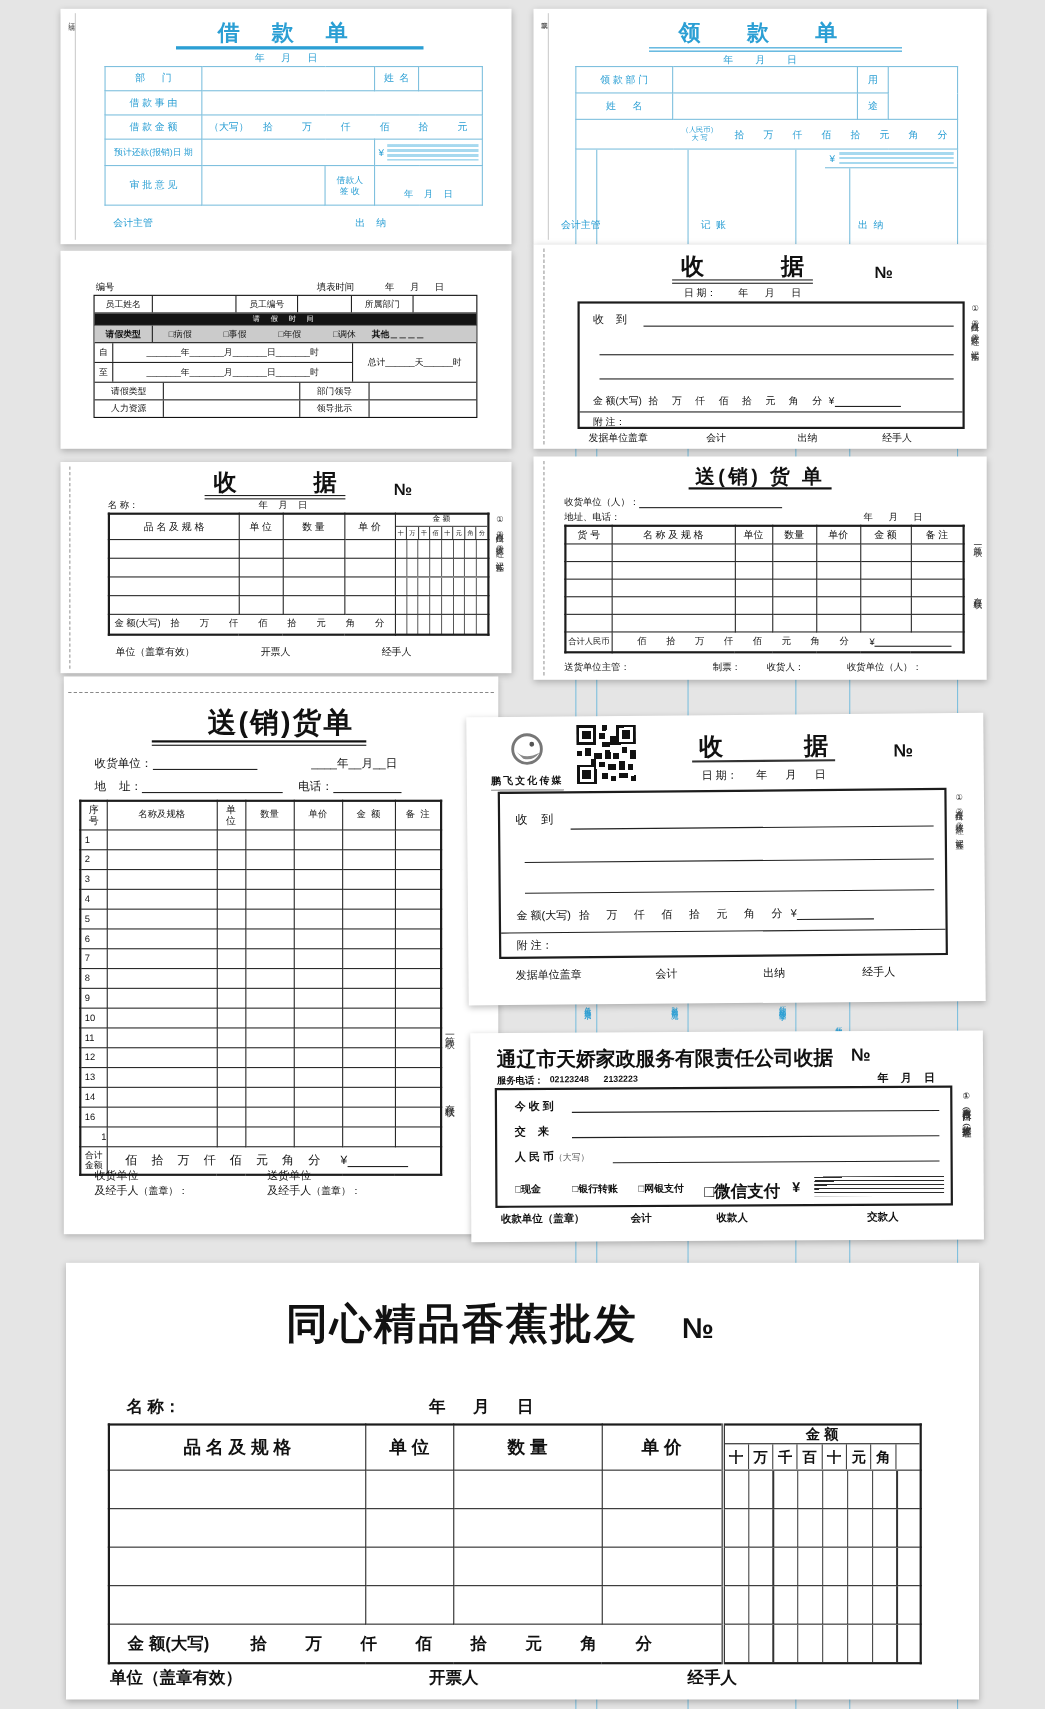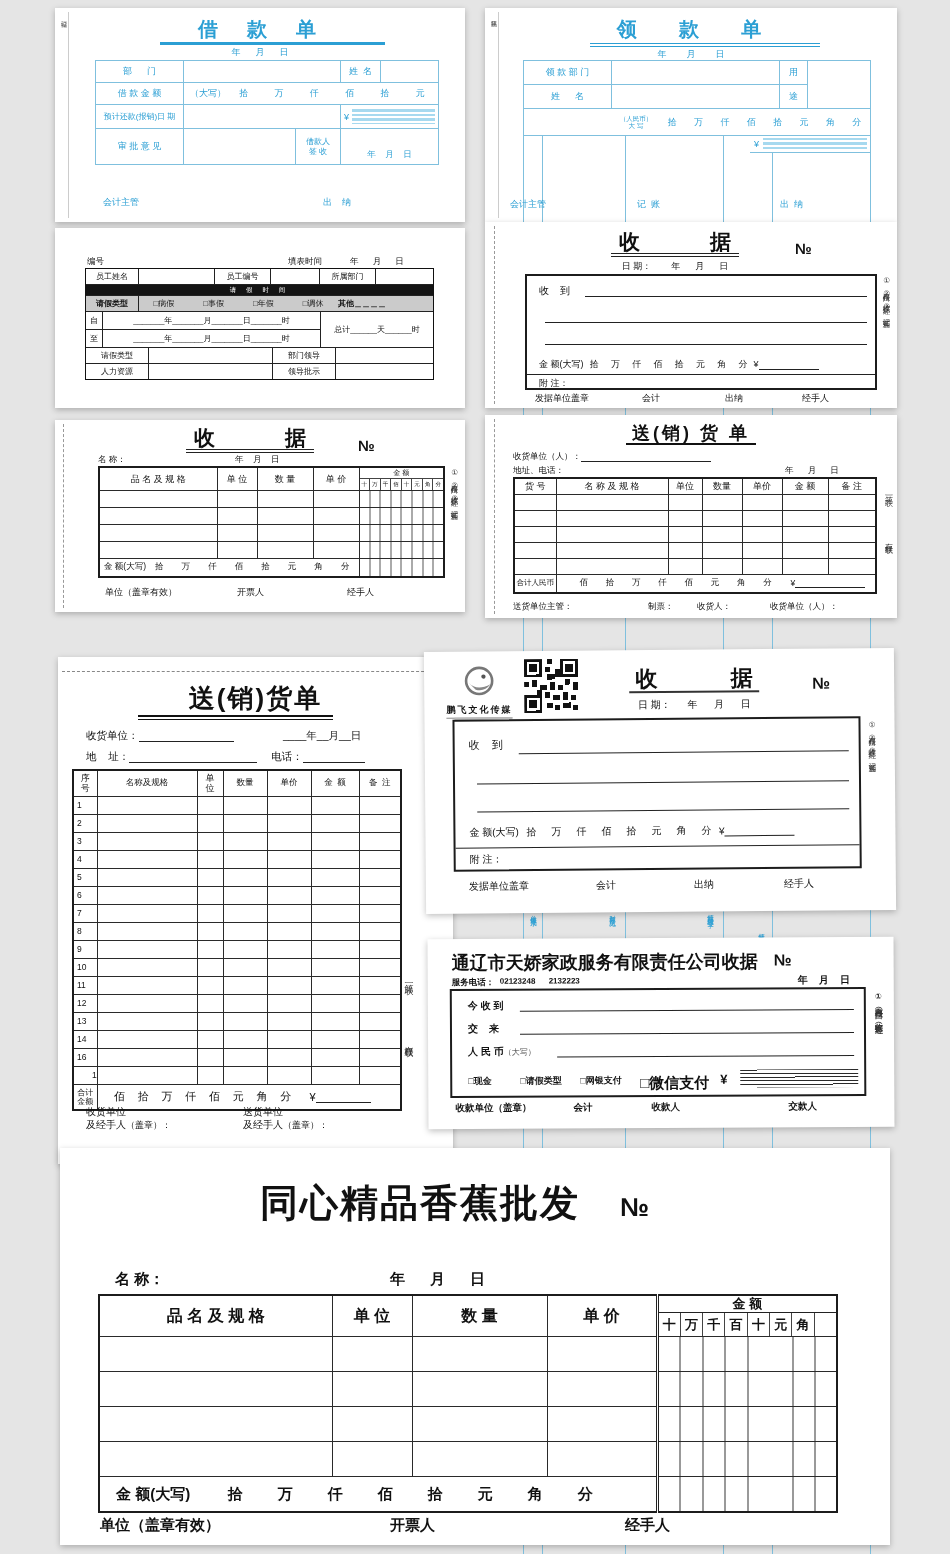--- a/index.html
+++ b/index.html
@@ -63,20 +63,24 @@
           <col style="width:45px">
           <col style="width:40px">
           <col style="width:58px">
         </colgroup>
     <tbody>
           <tr style="height:22px">
       <td class="lb pre">部      门</td>
       <td colspan="2"></td>
       <td class="lb pre">姓  名</td>
       <td></td>
+    </tr>
+    <tr style="height:22px">
+      <td class="lb">借 款 事 由</td>
+      <td colspan="4"></td>
     </tr>
     <tr style="height:22px">
       <td class="lb">借 款 金 额</td>
       <td colspan="4">
         <div class="fx" style="height:100%">
           <span style="margin-left:6px">（大写）</span>
           <div class="ux">
                   <span>拾</span>
                   <span>万</span>
                   <span>仟</span>
@@ -480,21 +484,21 @@
     </tbody>
   </table>
   <span class="a" style="left:28px;top:186px;font-size:8.5px">送货单位主管：</span>
   <span class="a" style="left:163px;top:186px;font-size:8.5px">制票：</span>
   <span class="a" style="left:212px;top:186px;font-size:8.5px">收货人：</span>
   <span class="a" style="left:285px;top:186px;font-size:8.5px">收货单位（人）：</span>
   <span class="side" style="left:397px;top:75px;font-size:8px">第一联</span>
   <span class="side" style="left:397px;top:122px;font-size:8px">存根联</span>
 </div>
 
-<div class="card" id="c7" style="left:58px;top:657px;width:395px;height:507px;color:#111">
+<div class="card" id="c7" style="left:58px;top:615px;width:395px;height:507px;color:#111">
   <div class="dash-t" style="top:14px"></div>
   <div class="a ctr b" style="left:0;right:0;top:24px;font-size:26px;letter-spacing:2px">送(销)货单</div>
   <div class="a" style="left:80px;top:58px;width:195px;border-top:2px solid #111"></div>
   <div class="a" style="left:80px;top:62px;width:195px;border-top:1px solid #111"></div>
   <div class="a fx" style="left:28px;top:72px;font-size:10.5px">
     <span>收货单位：</span>
     <div class="ln" style="width:95px;height:11px"></div>
   </div>
   <span class="a" style="left:225px;top:72px;font-size:10.5px">____年__月__日</span>
   <div class="a fx" style="left:28px;top:93px;font-size:10.5px">
@@ -784,21 +788,21 @@
     <div class="a ln" style="left:68px;right:10px;top:20px"></div>
     <span class="a b pre" style="left:16px;top:31px;font-size:10px">交    来</span>
     <div class="a ln" style="left:68px;right:10px;top:43px"></div>
     <div class="a fx" style="left:16px;top:54px;font-size:10px">
       <span class="b">人 民 币</span>
       <span style="font-size:8px;color:#555">（大写）</span>
     </div>
     <div class="a ln" style="left:105px;right:10px;top:66px"></div>
     <div class="a" style="left:16px;top:80px;right:10px;height:20px">
       <span class="a b" style="left:0;top:4px;font-size:9px">□现金</span>
-      <span class="a b" style="left:52px;top:4px;font-size:9px">□请假类型</span>
+      <span class="a b" style="left:52px;top:4px;font-size:9px">□银行转账</span>
       <span class="a b" style="left:112px;top:4px;font-size:9px">□网银支付</span>
       <span class="a b" style="left:172px;top:4px;font-size:15px">□微信支付</span>
       <span class="a b" style="left:252px;top:2px;font-size:13px">¥</span>
       <div class="a strK" style="left:272px;top:0;width:118px;height:18px"></div>
     </div>
   </div>
   <span class="a b" style="left:27px;top:163px;font-size:9.5px">收款单位（盖章）</span>
   <span class="a b" style="left:145px;top:163px;font-size:9.5px">会计</span>
   <span class="a b" style="left:223px;top:163px;font-size:9.5px">收款人</span>
   <span class="a b" style="left:360px;top:163px;font-size:9.5px">交款人</span>

